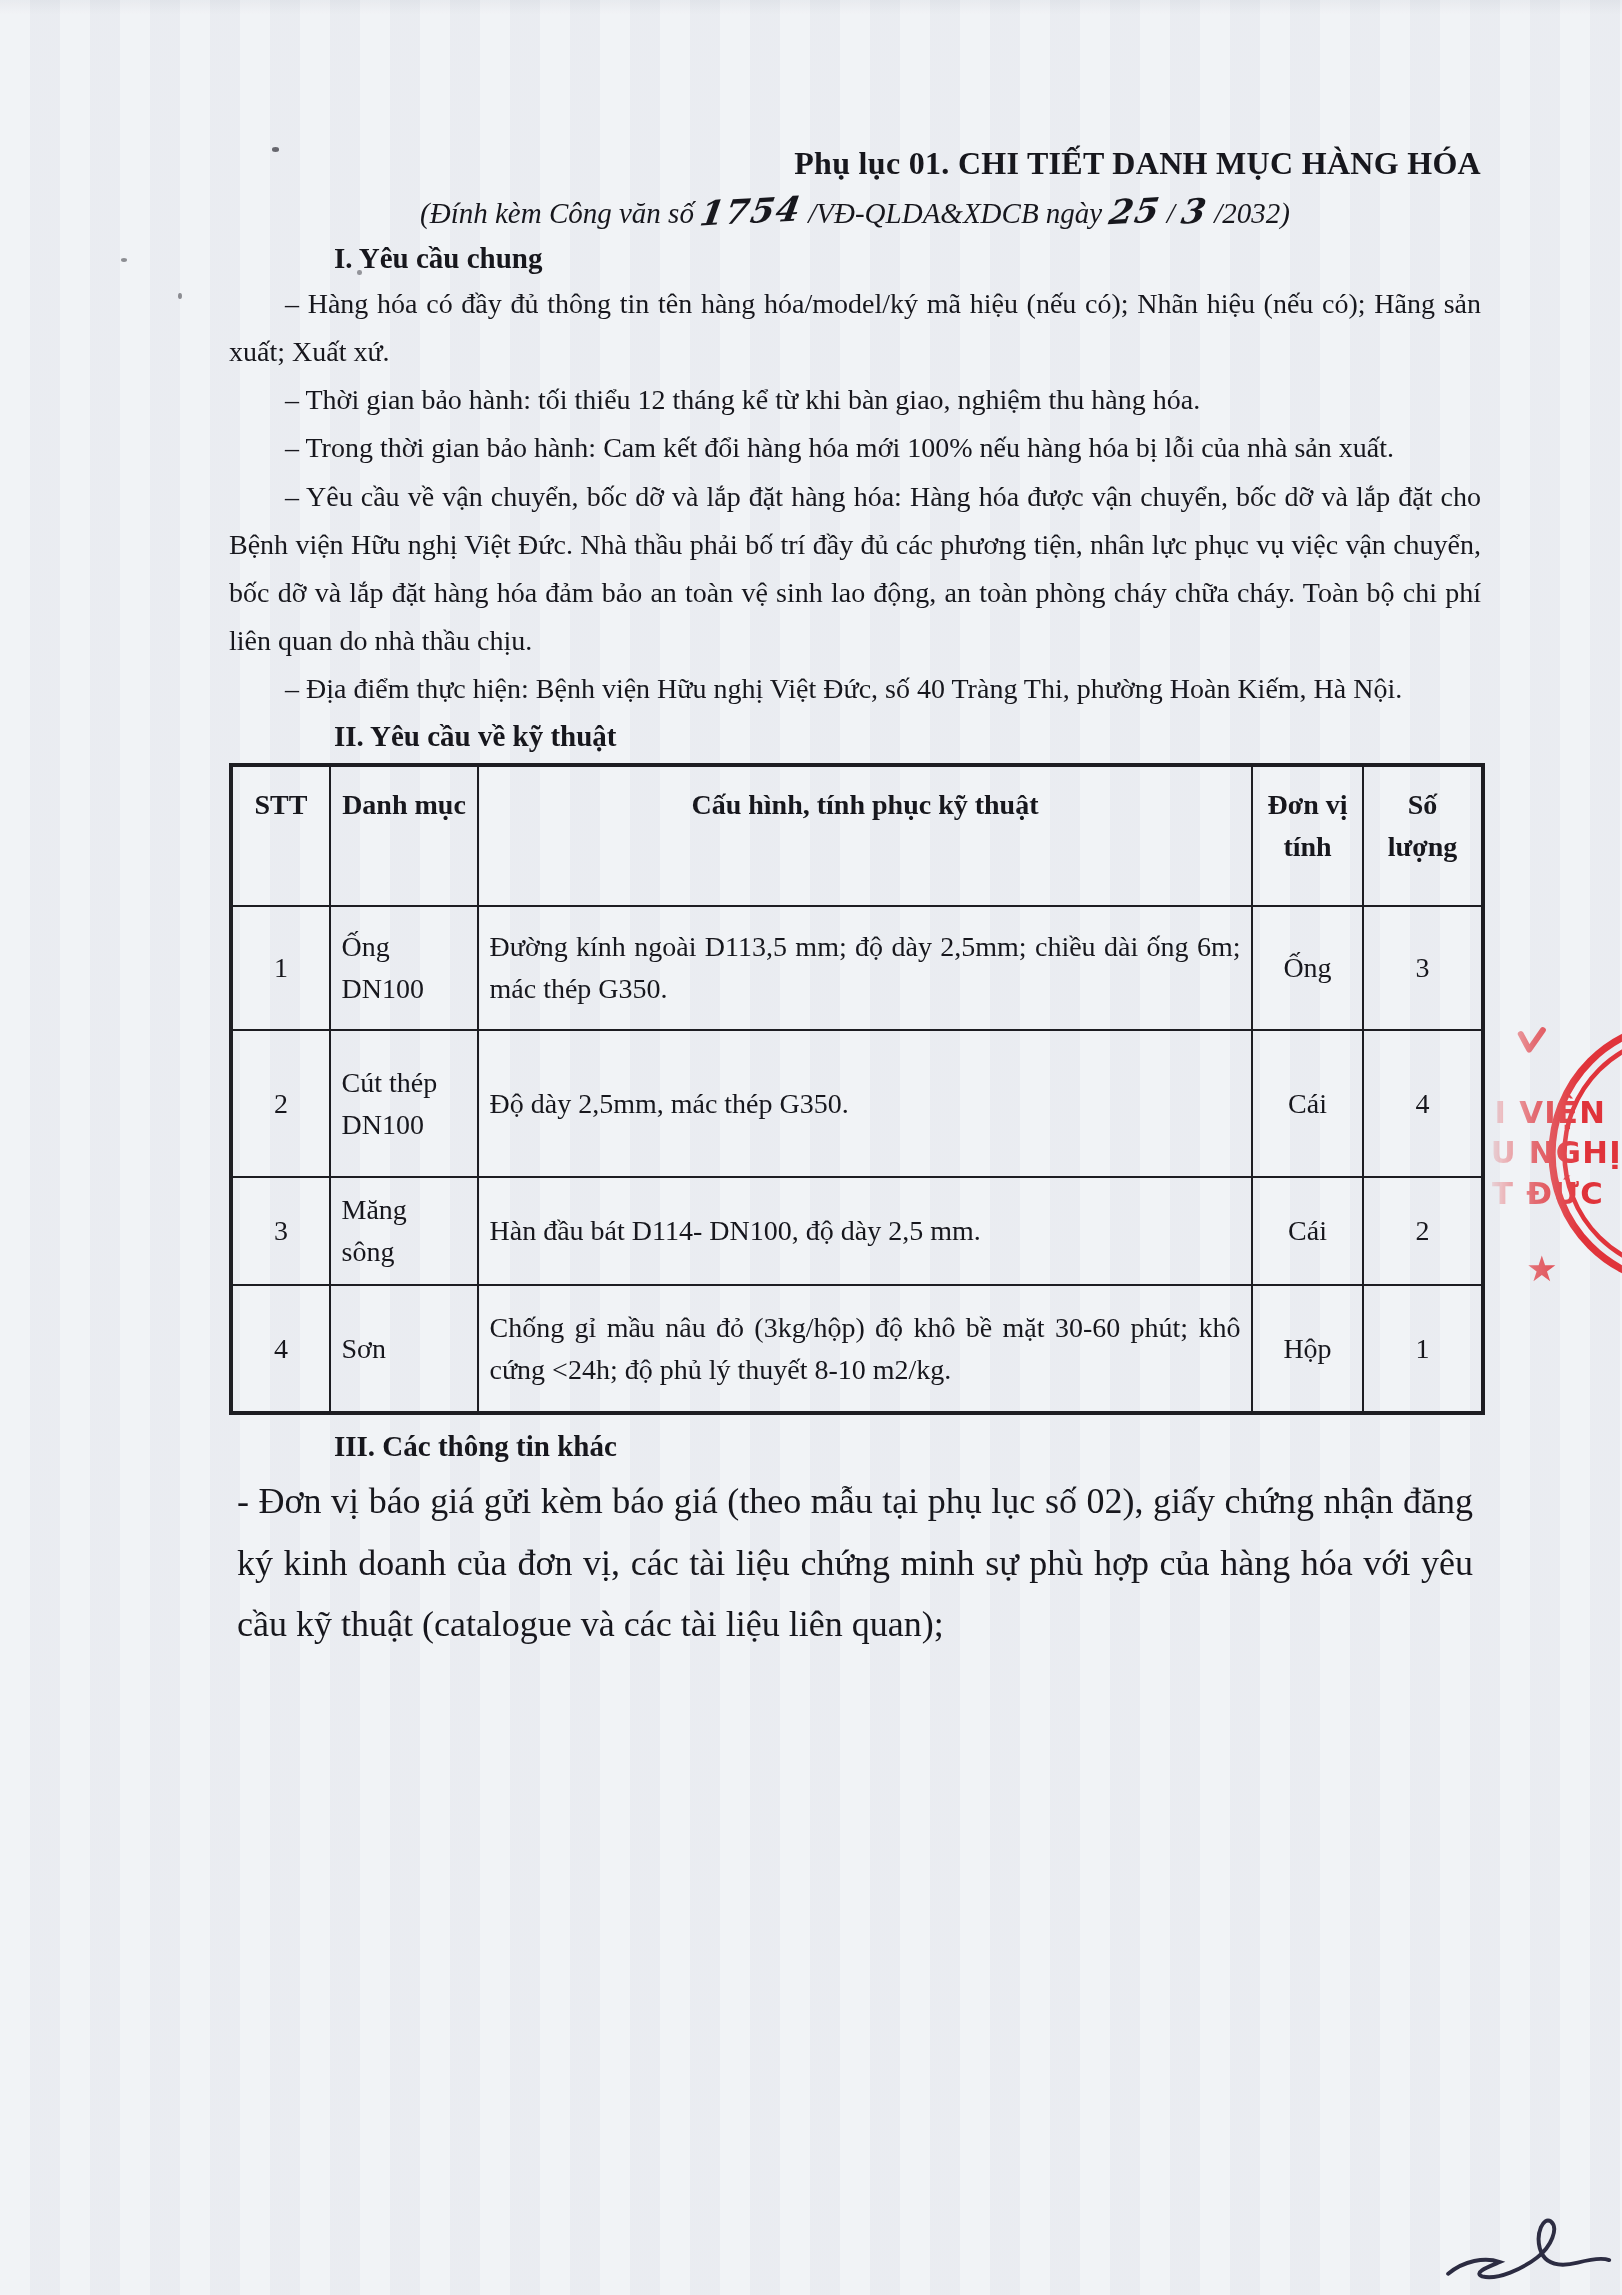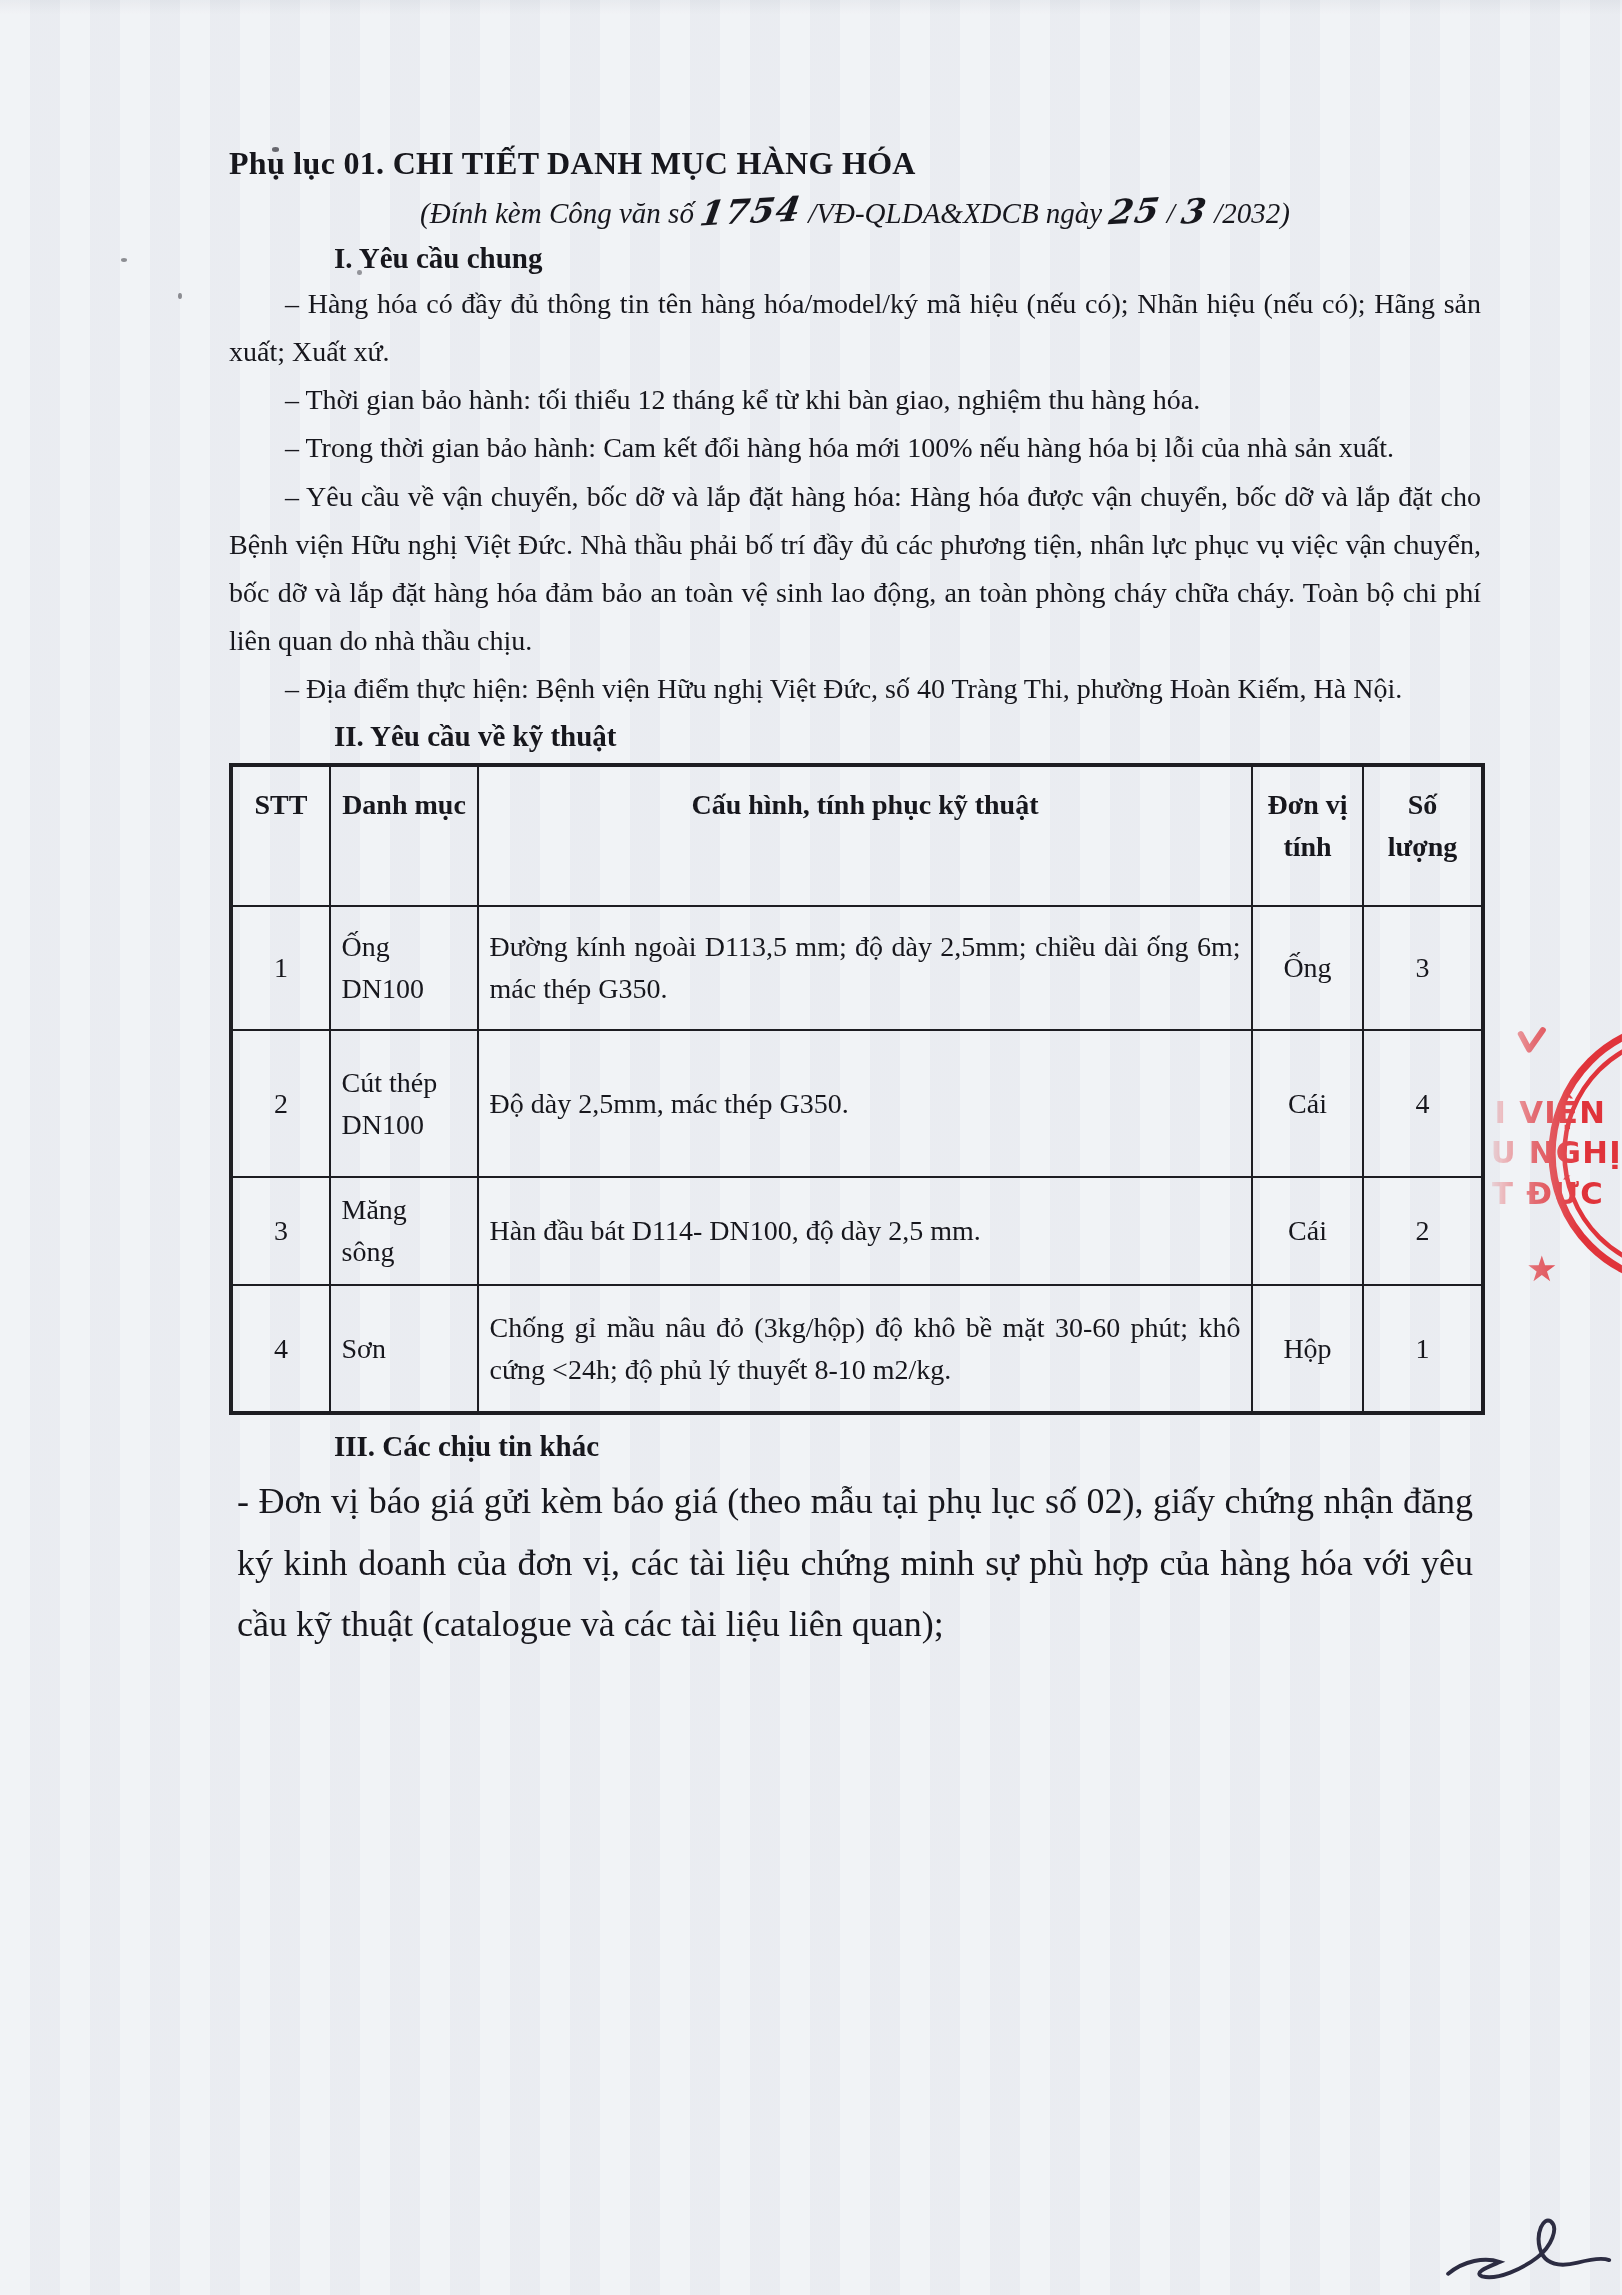--- a/index.html
+++ b/index.html
@@ -18,21 +18,21 @@
     background:repeating-linear-gradient(90deg,
       rgba(255,255,255,.20) 0 30px,
       rgba(208,213,222,.14) 30px 60px);
     mix-blend-mode:normal;
   }
   .content{
     position:relative;z-index:2;
     padding:145px 141px 0 229px;
   }
   .doc-title{
-    text-align:left;
+    text-align:right;
     font-weight:bold;
     font-size:32px;
     margin:0 0 9.2px 0;
     letter-spacing:0.3px;
   }
   .doc-subtitle{
     text-align:center;
     font-style:italic;
     font-size:29px;
     margin:0 0 10.5px 0;
@@ -177,21 +177,21 @@
         <tr class="r4">
           <td class="c">4</td>
           <td>Sơn</td>
           <td class="spec">Chống gỉ mầu nâu đỏ (3kg/hộp) độ khô bề mặt 30-60 phút; khô cứng &lt;24h; độ phủ lý thuyết 8-10 m2/kg.</td>
           <td class="c">Hộp</td>
           <td class="c">1</td>
         </tr>
       </tbody>
     </table>
 
-    <h2 class="sec-heading" style="margin-top:14.4px;">III. Các chịu tin khác</h2>
+    <h2 class="sec-heading" style="margin-top:14.4px;">III. Các thông tin khác</h2>
 
     <p class="sec3-para">- Đơn vị báo giá gửi kèm báo giá (theo mẫu tại phụ lục số 02), giấy chứng nhận đăng ký kinh doanh của đơn vị, các tài liệu chứng minh sự phù hợp của hàng hóa với yêu cầu kỹ thuật (catalogue và các tài liệu liên quan);</p>
 
   </div>
 
   <div class="stamp-wrap">
     <svg width="134" height="307" viewBox="0 0 205 470" xmlns="http://www.w3.org/2000/svg">
       <defs>
         <linearGradient id="fade" x1="0" y1="0" x2="1" y2="0">
           <stop offset="0" stop-color="#ffffff" stop-opacity="0.10"></stop>

